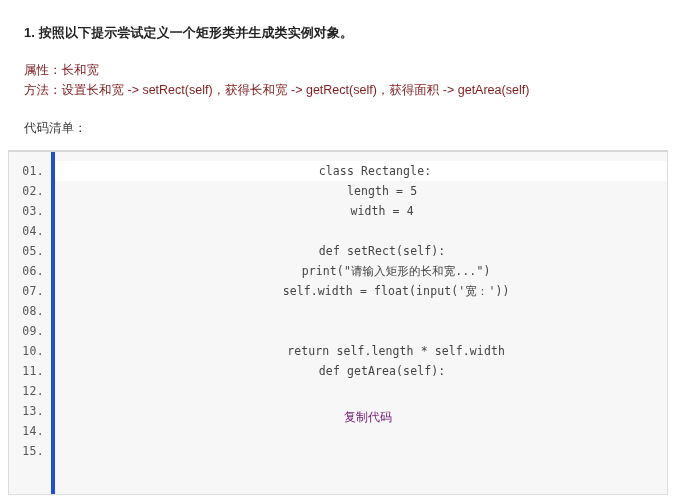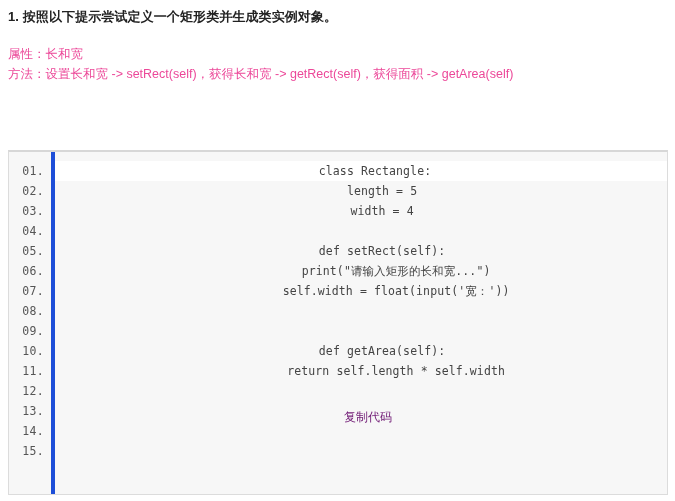--- a/index.html
+++ b/index.html
@@ -14,21 +14,21 @@
     font-family: "Liberation Sans", "DejaVu Sans", sans-serif;
     color: #333333;
     -webkit-font-smoothing: antialiased;
   }
 
   .page {
     position: relative;
     width: 533px;
     height: 501px;
     box-sizing: border-box;
-    padding: 0;
+    padding: 16px;
   }
 
   
   .prose {
     padding: 8px 10px 0 8px;
   }
 
   .q-title {
     font-size: 13px;
     font-weight: bold;
@@ -39,21 +39,21 @@
   }
 
   .spec-list {
     margin: 0;
     padding: 0;
     list-style: none;
   }
   .spec-line {
     font-size: 12.5px;
     line-height: 20px;
-    color: #ec4899;
+    color: #7f1d1d;
     white-space: nowrap;
   }
 
   .codelist-label {
     font-size: 12.5px;
     line-height: 20px;
     color: #3a3a3a;
     margin-top: 18px;
   }
 
@@ -141,20 +141,21 @@
 
   <div class="prose">
 
     <div class="q-title">1. 按照以下提示尝试定义一个矩形类并生成类实例对象。</div>
 
     <div class="spec-list">
       <div class="spec-line">属性：长和宽</div>
       <div class="spec-line">方法：设置长和宽 -&gt; setRect(self)，获得长和宽 -&gt; getRect(self)，获得面积 -&gt; getArea(self)</div>
     </div>
 
+    <div class="codelist-label">代码清单：</div>
   </div>
 
   <div class="code-block">
     <div class="code-inner">
 
       <div class="gutter">
         <div class="ln">01.</div>
         <div class="ln">02.</div>
         <div class="ln">03.</div>
         <div class="ln">04.</div>
@@ -174,22 +175,22 @@
       <div class="code-area">
         <div class="code-line first">class Rectangle:</div>
         <div class="code-line">    length = 5</div>
         <div class="code-line">    width = 4</div>
         <div class="code-line"></div>
         <div class="code-line">    def setRect(self):</div>
         <div class="code-line">        print("请输入矩形的长和宽...")</div>
         <div class="code-line">        self.width = float(input('宽：'))</div>
         <div class="code-line"></div>
         <div class="code-line"></div>
+        <div class="code-line">        return self.length * self.width</div>
         <div class="code-line">    def getArea(self):</div>
-        <div class="code-line">        return self.length * self.width</div>
         <div class="code-line"></div>
 
         <div class="copy-row">复制代码</div>
       </div>
 
     </div>
   </div>
 
 </div>
 

